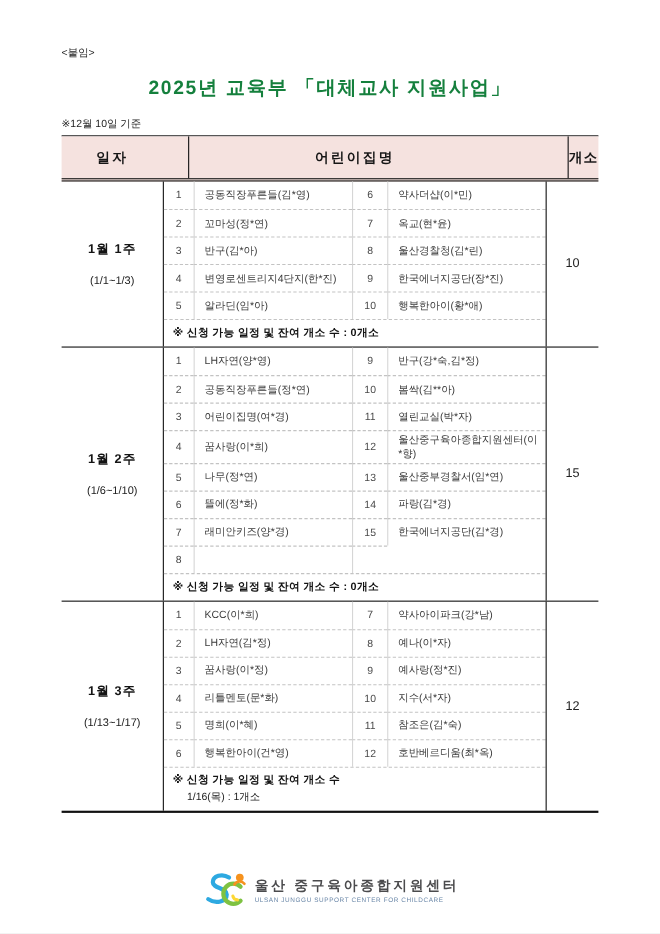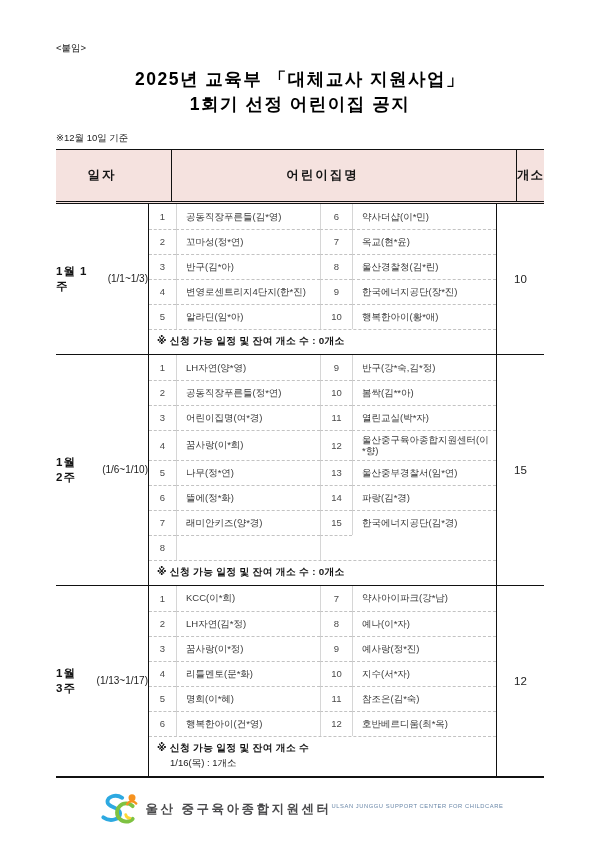--- a/index.html
+++ b/index.html
@@ -9,43 +9,43 @@
     width:600px; height:849px;
     margin:0 auto;
     background:#ffffff;
     font-family:"Liberation Sans","DejaVu Sans",sans-serif;
     color:#1f1f1f;
     padding:42px 56px 0 56px;
     overflow:hidden;
   }
   .attach { font-size:9.5px; font-weight:normal; color:#222; }
   .title-block { text-align:center; margin-top:12px; line-height:1.45; }
-  .title-line { font-size:17.5px; font-weight:700; letter-spacing:1.5px; color:#000000; }
+  .title-line { font-size:17.5px; font-weight:700; letter-spacing:1.5px; color:#15803d; }
   .ref-note { text-align:left; font-size:9.5px; color:#222; margin-top:14px; margin-bottom:4px; }
 
   .doc-table { border-top:1.6px solid #111; border-bottom:2.4px solid #111; }
   .thead {
     display:grid; grid-template-columns:92px 1fr 48px;
     background:#f5e2df;
     border-bottom:3px double #111;
-    height:54px;
+    height:41px;
     gap:23px;
   }
   .thead > div {
     display:flex; align-items:center; justify-content:center;
     font-size:12.5px; font-weight:bold; letter-spacing:2px; color:#161616;
   }
   .thead .h-name { border-left:1.4px solid #111; }
   .thead .h-count { border-left:1.4px solid #111; letter-spacing:1px;margin-left:20px; }
 
   .group { display:grid; grid-template-columns:92px 1fr 48px; }
   .group + .group { border-top:1.8px solid #111; }
 
   .date-cell {
-    display:flex; flex-direction:row; align-items:center; justify-content:center;
+    display:flex; flex-direction:column; align-items:center; justify-content:center;
     gap:16px;
   }
   .date-week { font-size:11.5px; font-weight:bold; letter-spacing:1px; color:#141414; }
   .date-range { font-size:10px; color:#202020; }
 
   .entries { border-left:1.4px solid #111; display:grid; grid-template-columns:27px 1fr 32px 1fr; }
   .cell {
     min-height:25px; display:flex; align-items:center;
     font-size:9.5px; color:#3a3a3a;
   }
@@ -64,34 +64,33 @@
     border-left:1.4px solid #111;
     display:flex; align-items:center; justify-content:center;
     font-size:11.5px; color:#222;
   }
 
   .footer {
     position:absolute; left:0; right:0; bottom:22px;
     display:flex; align-items:center; justify-content:center; gap:7px;
   }
   .logo { width:42px; height:36px; flex:0 0 auto; }
-  .org { display:flex; flex-direction:row; }
+  .org { display:flex; flex-direction:column; }
   .org-ko { font-size:12.5px; font-weight:bold; letter-spacing:2.5px; color:#4b4b4d; }
   .org-en { font-size:5.8px; letter-spacing:0.55px; color:#6a87a8; margin-top:2px; }
 </style>
 </head>
 <body>
 
 <div class="page">
 
   <div class="attach">&lt;붙임&gt;</div>
 
   <div class="title-block">
     <div class="title-line">2025년 교육부 「대체교사 지원사업」</div>
-    <div class="title-line">1회기 선정 어린이집 공지</div>
   </div>
 
   <div class="ref-note">※12월 10일 기준</div>
 
   <div class="doc-table">
     <div class="thead">
       <div class="h-date">일자</div>
       <div class="h-name">어린이집명</div>
       <div class="h-count">개소</div>
     </div>

